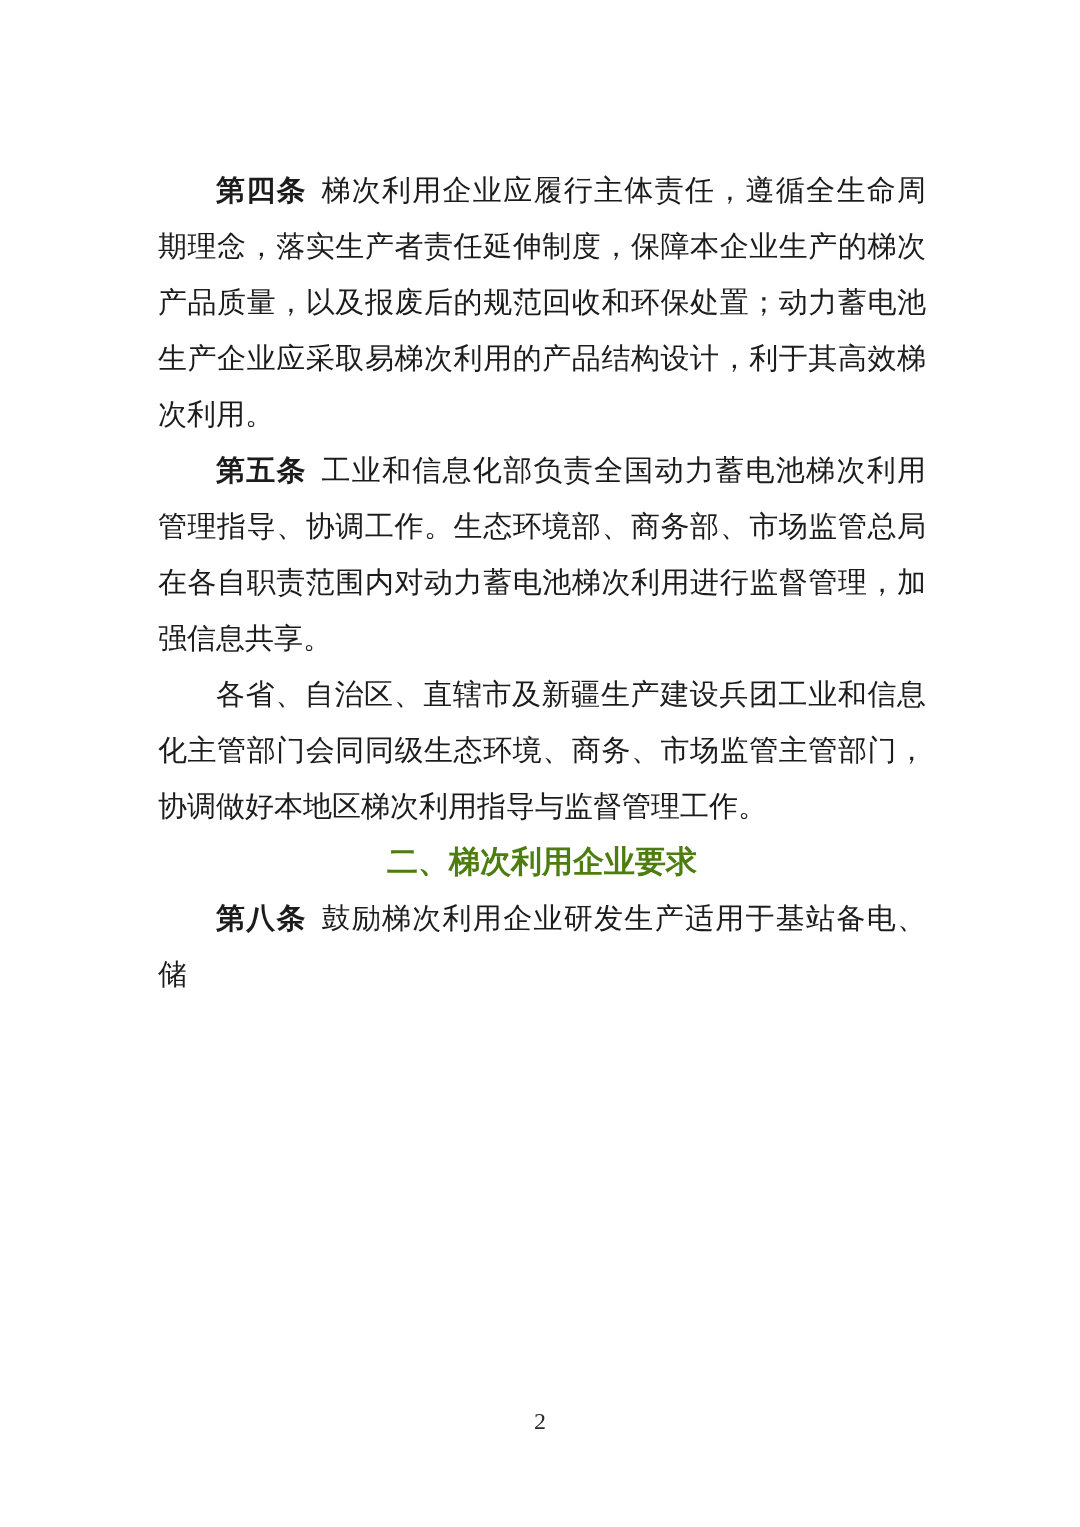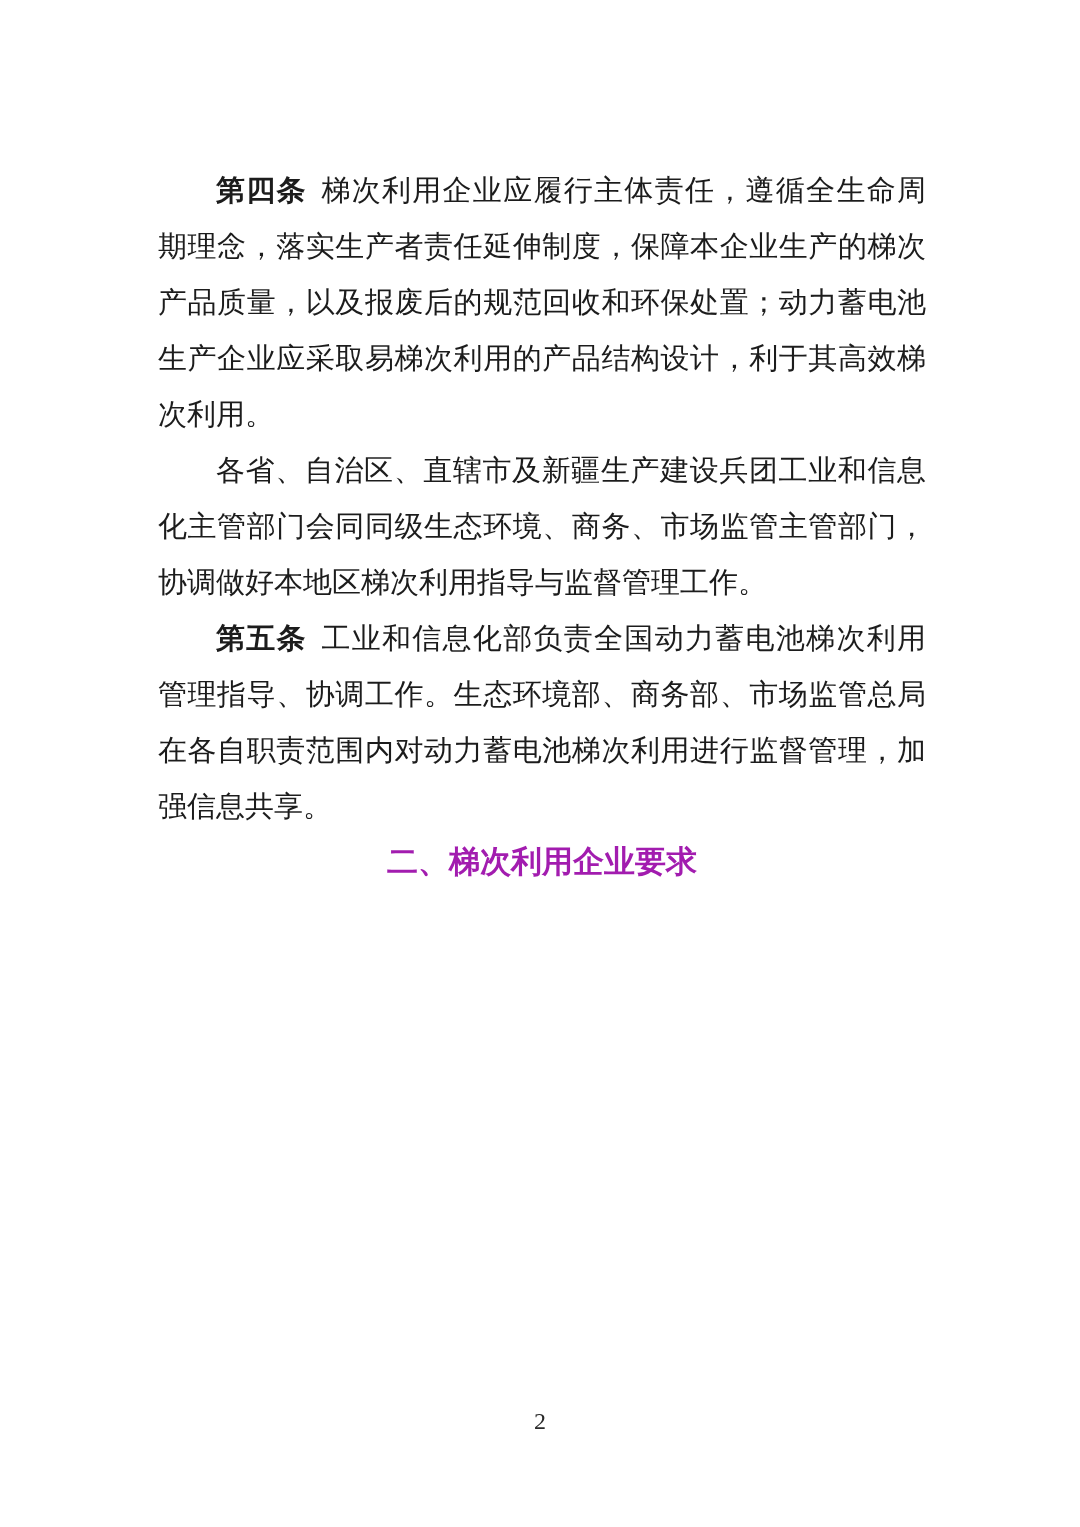--- a/index.html
+++ b/index.html
@@ -36,46 +36,47 @@
   }
   .section-heading {
     margin: 0;
     padding: 0;
     text-indent: 0;
     text-align: center;
     font-family: "Liberation Sans", "DejaVu Sans", sans-serif;
     font-weight: 700;
     font-size: 31px;
     line-height: 56px;
-    color: #a21caf;
+    color: #4d7c0f;
   }
   .page-number {
     position: absolute;
     top: 1406px;
     left: 0;
     width: 100%;
     text-align: center;
     font-size: 24px;
     line-height: 30px;
     color: #2a2a2a;
   }
 </style>
 </head>
 <body>
 
 <div class="page">
   <div class="content">
 
     <p class="para"><span class="lead">第四条</span><span>梯次利用企业应履行主体责任，遵循全生命周期理念，落实生产者责任延伸制度，保障本企业生产的梯次产品质量，以及报废后的规范回收和环保处置；动力蓄电池生产企业应采取易梯次利用的产品结构设计，利于其高效梯次利用。</span></p>
 
+    <p class="para"><span class="lead">第五条</span><span>工业和信息化部负责全国动力蓄电池梯次利用管理指导、协调工作。生态环境部、商务部、市场监管总局在各自职责范围内对动力蓄电池梯次利用进行监督管理，加强信息共享。</span></p>
+
     <p class="para"><span>各省、自治区、直辖市及新疆生产建设兵团工业和信息化主管部门会同同级生态环境、商务、市场监管主管部门，协调做好本地区梯次利用指导与监督管理工作。</span></p>
-
-    <p class="para"><span class="lead">第五条</span><span>工业和信息化部负责全国动力蓄电池梯次利用管理指导、协调工作。生态环境部、商务部、市场监管总局在各自职责范围内对动力蓄电池梯次利用进行监督管理，加强信息共享。</span></p>
 
 
     <p class="section-heading">二、梯次利用企业要求</p>
 
 
+    <p class="para"><span class="lead">第八条</span><span>鼓励梯次利用企业研发生产适用于基站备电、储</span></p>
 
   </div>
 
   <div class="page-number">2</div>
 </div>
 
 </body></html>

